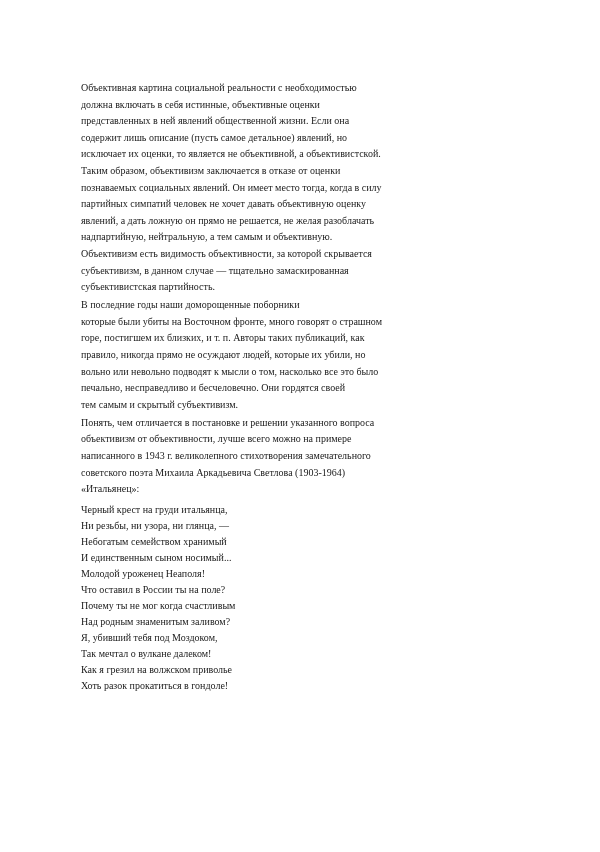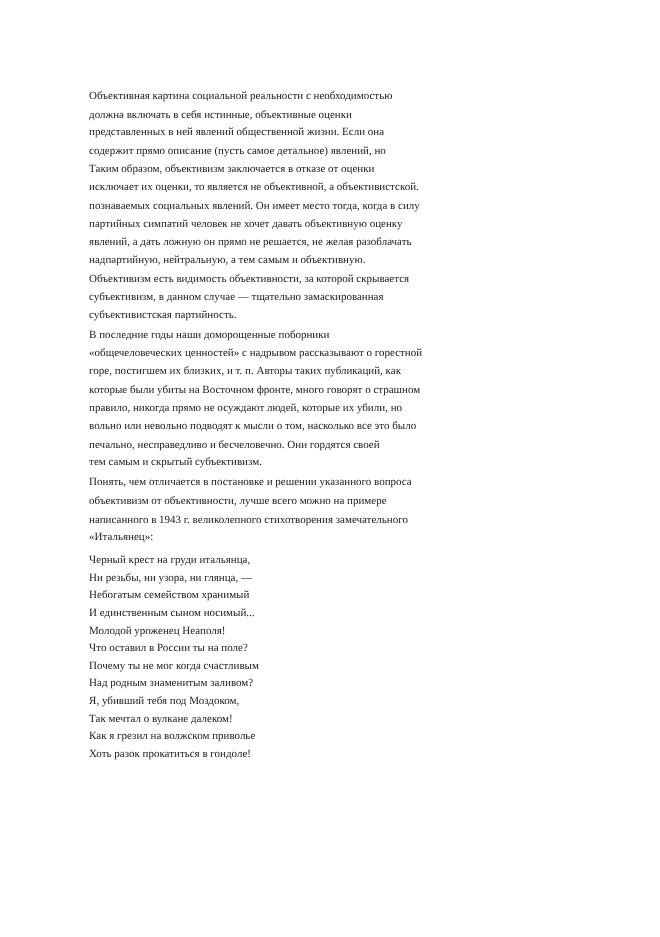--- a/index.html
+++ b/index.html
@@ -47,45 +47,45 @@
 </style>
 </head>
 <body>
 
 <div class="page">
   <div class="text-column" id="text-column">
       <div class="paragraph prose">
         <div class="line">Объективная картина социальной реальности с необходимостью</div>
         <div class="line">должна включать в себя истинные, объективные оценки</div>
         <div class="line">представленных в ней явлений общественной жизни. Если она</div>
-        <div class="line">содержит прямо описание (пусть самое детальное) явлений, но</div>
+        <div class="line">содержит лишь описание (пусть самое детальное) явлений, но</div>
+        <div class="line">исключает их оценки, то является не объективной, а объективистской.</div>
         <div class="line">Таким образом, объективизм заключается в отказе от оценки</div>
-        <div class="line">исключает их оценки, то является не объективной, а объективистской.</div>
         <div class="line">познаваемых социальных явлений. Он имеет место тогда, когда в силу</div>
         <div class="line">партийных симпатий человек не хочет давать объективную оценку</div>
         <div class="line">явлений, а дать ложную он прямо не решается, не желая разоблачать</div>
         <div class="line">надпартийную, нейтральную, а тем самым и объективную.</div>
         <div class="line">Объективизм есть видимость объективности, за которой скрывается</div>
         <div class="line">субъективизм, в данном случае — тщательно замаскированная</div>
         <div class="line">субъективистская партийность.</div>
       </div>
       <div class="paragraph prose">
         <div class="line">В последние годы наши доморощенные поборники</div>
-        <div class="line">«общечеловеческих ценностей» с надрывом рассказывают о горестной</div>
+        <div class="line">которые были убиты на Восточном фронте, много говорят о страшном</div>
         <div class="line">горе, постигшем их близких, и т. п. Авторы таких публикаций, как</div>
-        <div class="line">которые были убиты на Восточном фронте, много говорят о страшном</div>
         <div class="line">правило, никогда прямо не осуждают людей, которые их убили, но</div>
         <div class="line">вольно или невольно подводят к мысли о том, насколько все это было</div>
         <div class="line">печально, несправедливо и бесчеловечно. Они гордятся своей</div>
         <div class="line">тем самым и скрытый субъективизм.</div>
       </div>
       <div class="paragraph prose">
         <div class="line">Понять, чем отличается в постановке и решении указанного вопроса</div>
         <div class="line">объективизм от объективности, лучше всего можно на примере</div>
         <div class="line">написанного в 1943 г. великолепного стихотворения замечательного</div>
+        <div class="line">советского поэта Михаила Аркадьевича Светлова (1903-1964)</div>
         <div class="line">«Итальянец»:</div>
       </div>
       <div class="paragraph verse">
         <div class="line">Черный крест на груди итальянца,</div>
         <div class="line">Ни резьбы, ни узора, ни глянца, —</div>
         <div class="line">Небогатым семейством хранимый</div>
         <div class="line">И единственным сыном носимый...</div>
         <div class="line">Молодой уроженец Неаполя!</div>
         <div class="line">Что оставил в России ты на поле?</div>
         <div class="line">Почему ты не мог когда счастливым</div>

